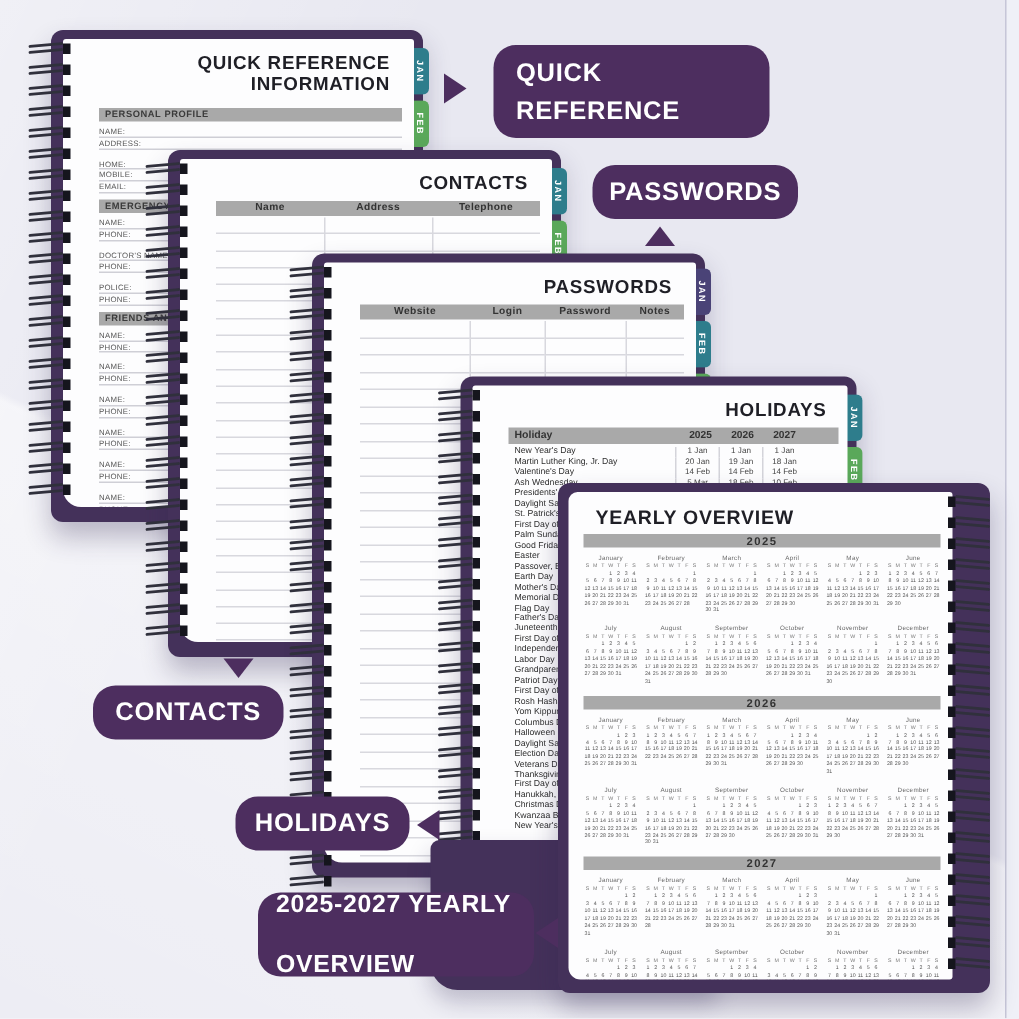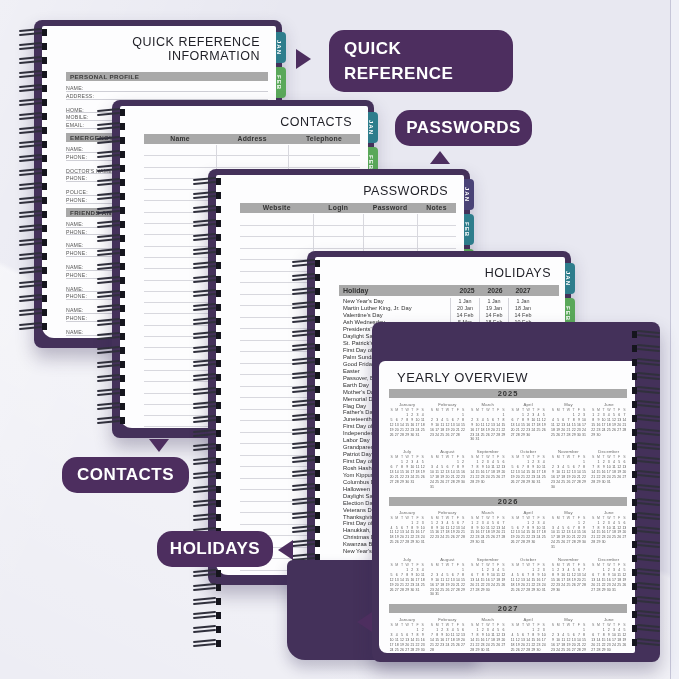--- a/index.html
+++ b/index.html
@@ -11,21 +11,21 @@
                linear-gradient(115deg, rgba(255,255,255,.35) 0%, rgba(255,255,255,0) 30%);}
   .bg-line{position:absolute;left:670px;top:0;width:1px;height:679px;background:#c6c6d8;}
   .bg-strip{position:absolute;left:671px;top:0;width:8px;height:679px;background:#eff0f7;}
 
   
   .notebook{position:absolute;}
   .cover{position:absolute;background:#44315a;border-radius:8px;
          box-shadow:0 10px 18px rgba(45,35,80,.30);}
   .page{position:absolute;background:#fdfdfe;border-radius:2px 2px 8px 12px;}
   .page-inner{position:absolute;inset:0;overflow:hidden;}
-  .pg-title{font-weight:normal;color:#1f1f26;font-size:12.5px;letter-spacing:.5px;
+  .pg-title{font-weight:bold;color:#1f1f26;font-size:12.5px;letter-spacing:.5px;
             text-align:right;padding:9px 8px 5px 0;}
   .pg-title.left{text-align:left;padding:9px 0 4px 10px;font-size:13px;}
 
   
   .spiral{position:absolute;width:32px;display:flex;flex-direction:column;gap:5px;pointer-events:none;}
   .coil{position:relative;width:30px;height:9px;flex:0 0 9px;}
   .coil .w1,.coil .w2{position:absolute;left:1px;width:23px;height:1.8px;background:#30303c;border-radius:1px;transform:rotate(-5deg);}
   .coil .w1{top:1px;} .coil .w2{top:5.4px;}
   .coil .punch{position:absolute;right:1px;top:1px;width:5.5px;height:6.5px;background:#15151d;}
   .spiral.right .coil{transform:scaleX(-1);}
@@ -1348,21 +1348,21 @@
           <i class="w2"></i>
           <i class="punch"></i>
         </div>
       </div>
   </div>
 
   <div class="cover-corner"></div>
 
   <div class="notebook" style="left:372px;top:322px;width:288px;height:340px;z-index:6;">
     <div class="cover" style="left:0;top:0;right:0;bottom:0;"></div>
-    <div class="page" style="left:7px;top:6px;right:25px;bottom:9px;border-radius:6px 2px 2px 8px;margin-top:33px;">
+    <div class="page" style="left:7px;top:6px;right:25px;bottom:9px;border-radius:6px 2px 2px 8px;">
       <div class="page-inner" style="padding:0 6px 0 8px;">
         <div class="pg-title left">YEARLY OVERVIEW</div>
         <div id="yr-sections">
             <div class="yr-bar">2025</div>
             <div class="months">
               <div class="month">
                 <div class="mname">January</div>
                 <div class="mgrid">
                   <span class="wd">S</span>
                   <span class="wd">M</span>
@@ -3066,14 +3066,18 @@
   <div class="arrow down" style="left:149px;top:439px;"></div>
   <div class="pill single" style="left:62px;top:457px;width:127px;height:36px;">
     <span>CONTACTS</span>
   </div>
 
   <div class="pill single" style="left:157px;top:531px;width:116px;height:36px;">
     <span>HOLIDAYS</span>
   </div>
   <div class="arrow left" style="left:278px;top:540px;"></div>
 
+  <div class="pill" style="left:172px;top:595px;width:184px;height:56px;font-size:16.5px;">
+    <div class="ln" style="line-height:24px;padding:0 12px;">2025-2027 YEARLY</div>
+    <div class="ln" style="line-height:24px;padding:0 12px;">OVERVIEW</div>
+  </div>
   <div class="arrow left" style="left:357px;top:612px;"></div>
 </div>
 
 </body></html>

